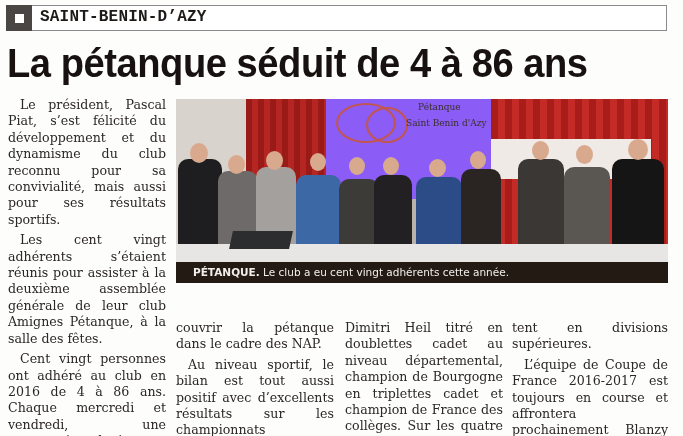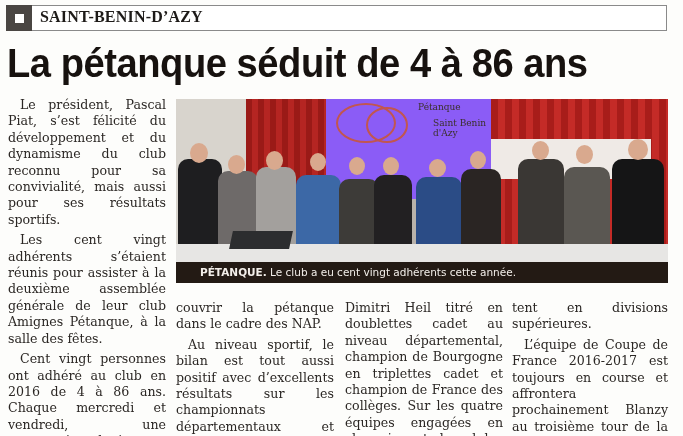--- a/index.html
+++ b/index.html
@@ -10,68 +10,68 @@
     position: absolute; left: 6px; top: 5px; width: 661px; height: 26px;
     border: 1px solid #8a8a8a; background: #fff;
   }
   .kicker-box {
     position: absolute; left: -1px; top: -1px; width: 26px; height: 26px;
     background: #4a4643; display: flex; align-items: center; justify-content: center;
   }
   .kicker-box .sq { width: 9px; height: 9px; background: #fff; }
   .kicker-text {
     position: absolute; left: 33px; top: 2px;
-    font-family: Liberation Serif, serif;
+    font-family: Liberation Mono, monospace;
     font-weight: bold; font-size: 16px; letter-spacing: 0.2px; color: #1d1a18; text-align: center;
   }
 
   .headline {
     position: absolute; left: 7px; top: 38px; white-space: nowrap;
     font-family: "Liberation Sans", "DejaVu Sans", sans-serif;
     font-size: 41px; line-height: 50px; color: #17120f;
     transform: scaleX(0.93); transform-origin: left center; letter-spacing: -0.5px;
   }
 
   .col {
     position: absolute; font-size: 12.6px; line-height: 16.4px; text-align: justify;
     color: #2b2724;
   }
   .col p { text-indent: 12px; margin-bottom: 4px; }
-  .col p.cont { text-indent: 0; }
+  .col p.cont { text-indent: 0; margin-top: 20px; }
   .col1 { left: 8px; top: 97px; width: 158px; }
   .col2 { left: 176px; top: 300px; width: 158px; }
   .col3 { left: 345px; top: 300px; width: 158px; }
   .col4 { left: 512px; top: 300px; width: 156px; }
 
   .photo {
     position: absolute; left: 176px; top: 99px; width: 492px; height: 184px; overflow: hidden;
     background: #b9b2aa;
   }
   .photo .wall { position: absolute; left: 0; top: 0; width: 70px; height: 165px; background: #d8d4cd; }
   .photo .curtain-l { position: absolute; left: 70px; top: 0; width: 80px; height: 165px;
     background: repeating-linear-gradient(90deg, #9a1a17 0 6px, #b52522 6px 12px); }
   .photo .banner { position: absolute; left: 150px; top: 0; width: 165px; height: 100px; background: #8b5cf6; }
   .photo .banner-logo { position: absolute; left: 10px; top: 4px; width: 60px; height: 40px;
     border: 2px solid #c1564f; border-radius: 50%; }
   .photo .banner-logo2 { position: absolute; left: 40px; top: 8px; width: 42px; height: 36px;
     border: 2px solid #c1564f; border-radius: 50%; }
   .photo .banner-t1 { position: absolute; left: 92px; top: 3px; font-size: 9px; font-family: "DejaVu Serif", serif; color: #3a302a; }
-  .photo .banner-t2 { position: absolute; left: 80px; top: 19px; font-size: 9px; font-family: "DejaVu Serif", serif; color: #3a302a; padding-left: 27px; }
+  .photo .banner-t2 { position: absolute; left: 80px; top: 19px; font-size: 9px; font-family: "DejaVu Serif", serif; color: #3a302a; }
   .photo .curtain-r { position: absolute; left: 315px; top: 0; width: 177px; height: 165px;
     background: repeating-linear-gradient(90deg, #a81d1a 0 7px, #c42b27 7px 14px); }
   .photo .banner2 { position: absolute; left: 315px; top: 40px; width: 160px; height: 40px; background: #efeae6; }
   .photo .people { position: absolute; left: 0; top: 40px; width: 492px; height: 120px; }
   .photo .person { position: absolute; bottom: 0; border-radius: 10px 10px 2px 2px; }
   .photo .head { position: absolute; border-radius: 50%; background: #d9a98e; }
   .photo .table { position: absolute; left: 0; top: 145px; width: 492px; height: 20px; background: #e7e6e4; }
   .photo .laptop { position: absolute; left: 55px; top: 132px; width: 60px; height: 18px; background: #2c2d2f; transform: skewX(-12deg); }
   .caption-bar {
     position: absolute; left: 0; bottom: 0; width: 492px; height: 21px; background: #231a14;
     color: #f2eee9; font-family: "DejaVu Sans", "Liberation Sans", sans-serif; font-size: 10.5px;
-    line-height: 21px; padding-left: 24px; white-space: nowrap;
+    line-height: 21px; padding-left: 17px; white-space: nowrap;
   }
   .caption-bar .lead { font-weight: bold; }
 </style>
 </head>
 <body>
 
 <div class="kicker-bar">
   <div class="kicker-box">
       <div class="sq"></div>
     </div>

